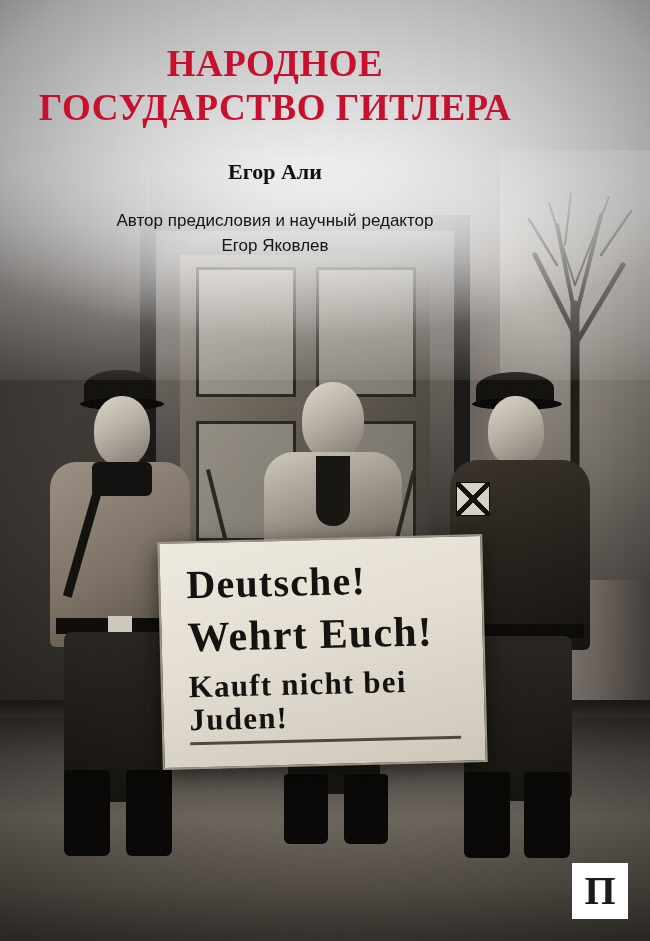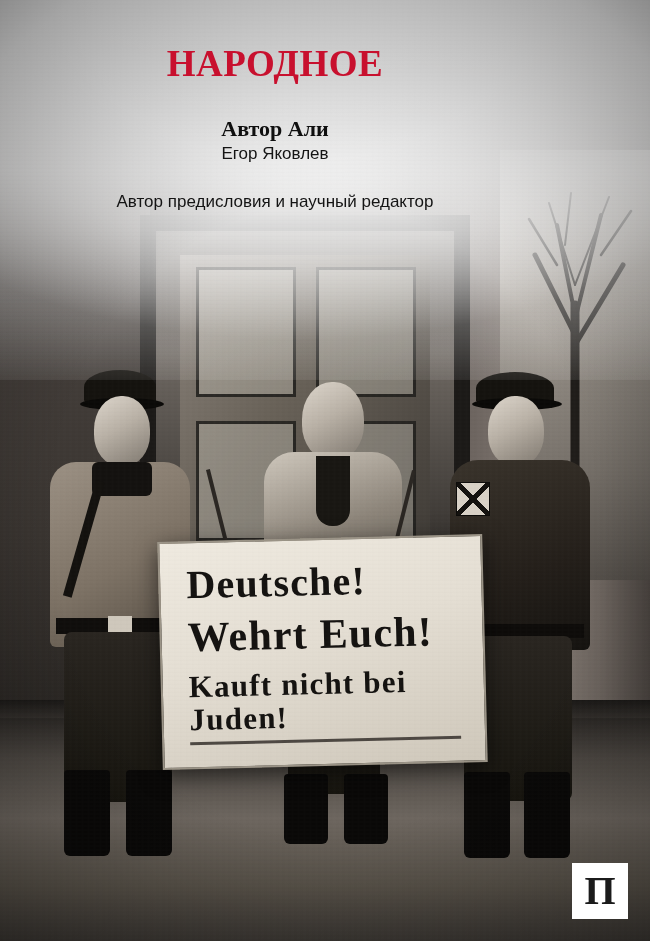--- a/index.html
+++ b/index.html
@@ -358,22 +358,23 @@
       <div class="placard-rule"></div>
     </div>
 
     <div class="fog"></div>
     <div class="grain"></div>
     <div class="vignette"></div>
   </div>
 
   <div class="title-block">
     <div class="title-main">НАРОДНОЕ</div>
-    <div class="author">Автор Али</div>
+    <div class="title-main">ГОСУДАРСТВО ГИТЛЕРА</div>
+    <div class="author">Егор Али</div>
+    <div class="credit">Автор предисловия и научный редактор</div>
     <div class="credit" style="margin-top:0;">Егор Яковлев</div>
-    <div class="credit">Автор предисловия и научный редактор</div>
   </div>
 
   <div class="logo">
     <span class="logo-mark">П</span>
   </div>
 
 </div>
 
 </body></html>

